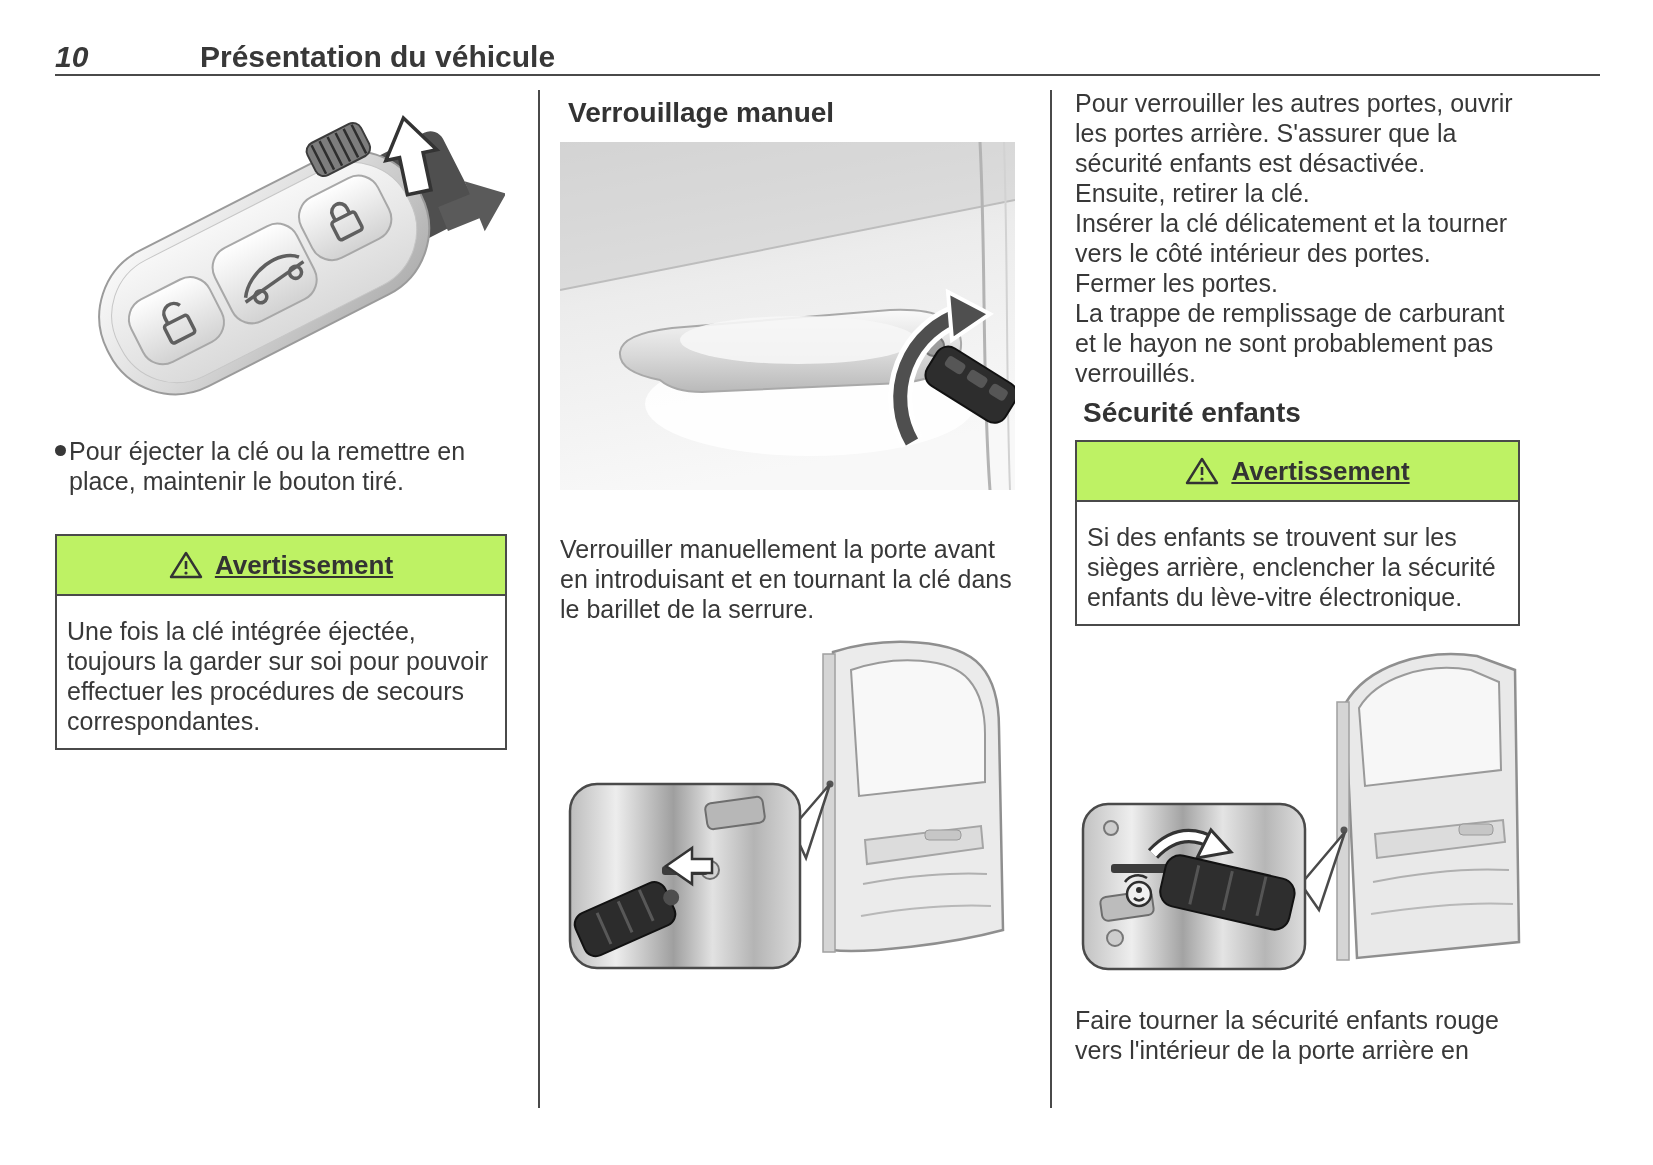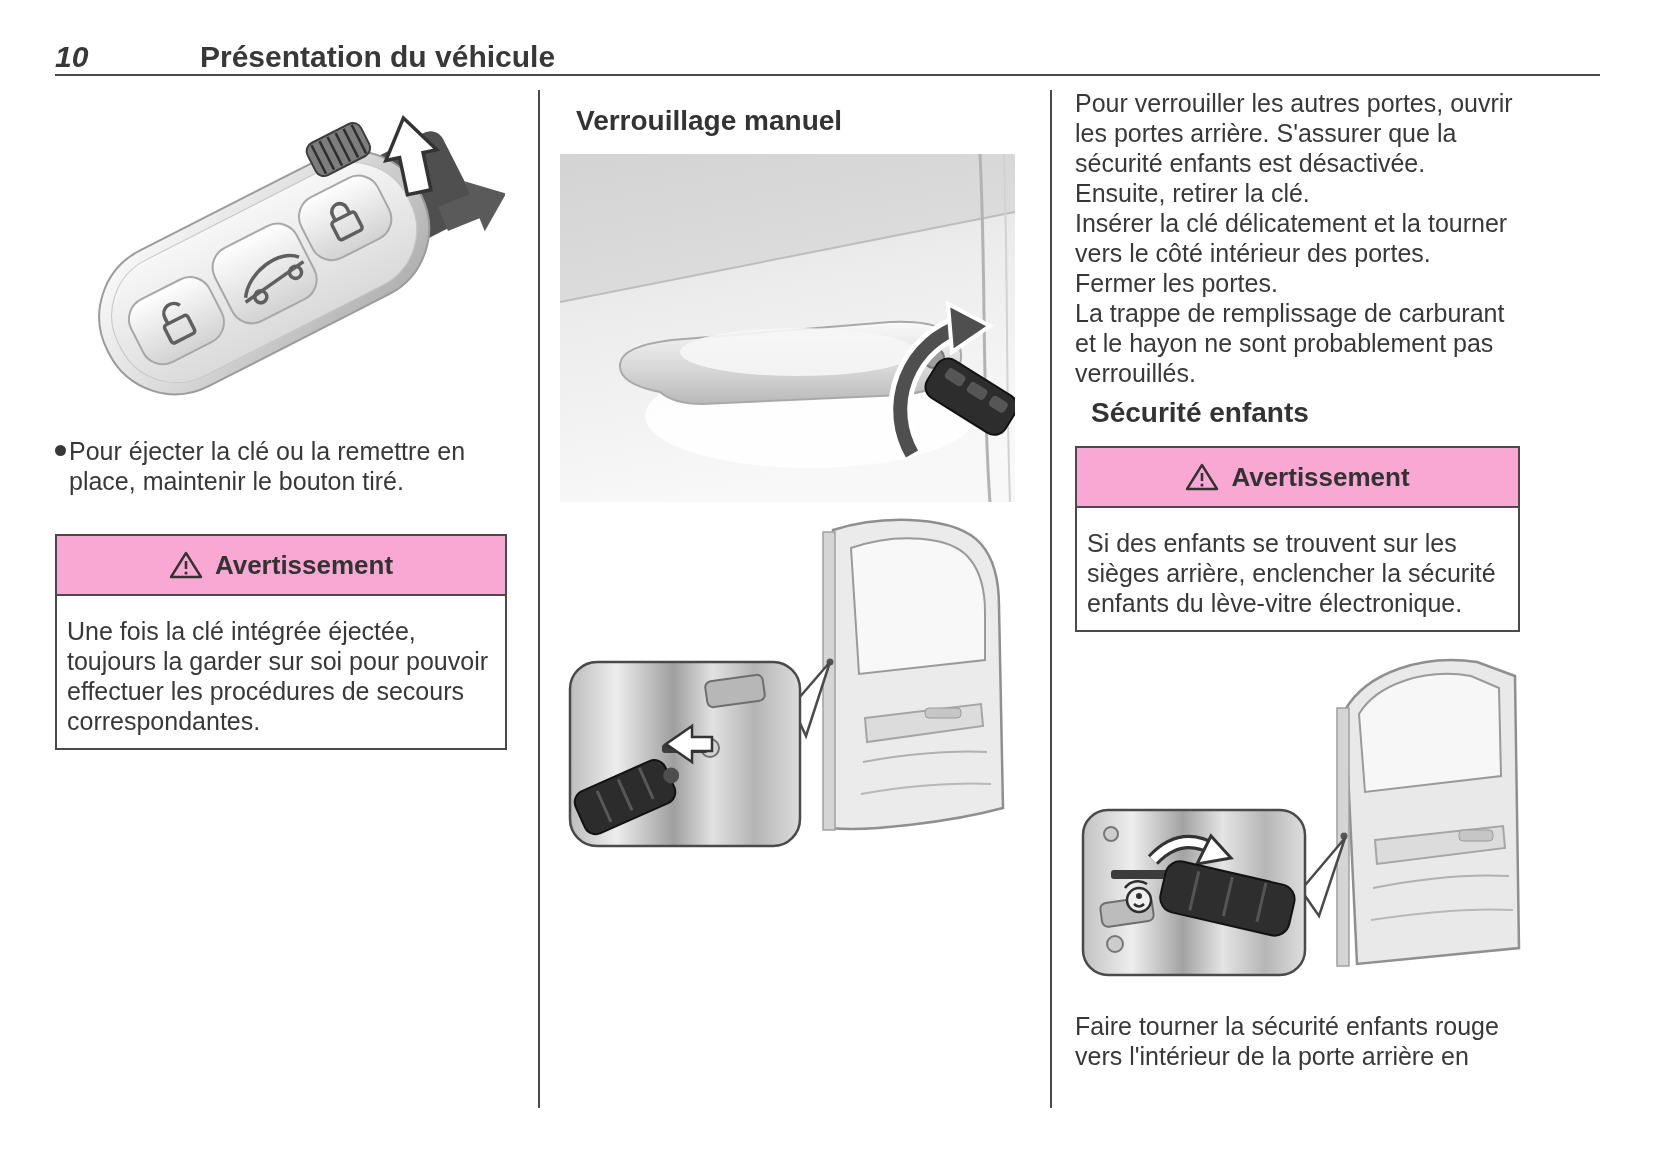--- a/index.html
+++ b/index.html
@@ -9,27 +9,27 @@
   .page-title{position:absolute;left:200px;top:40px;font-size:30px;font-weight:700;}
   .header-rule{position:absolute;left:55px;top:74px;width:1545px;height:2px;background:#4a4a4a;}
   .divider{position:absolute;top:90px;width:2px;height:1018px;background:#4a4a4a;}
   .divider.d1{left:538px;}
   .divider.d2{left:1050px;}
   .col{position:absolute;top:88px;}
   .col1{left:55px;width:452px;}
   .col2{left:560px;width:455px;}
   .col3{left:1075px;width:445px;}
   p{margin:0;font-size:25px;line-height:30px;}
-  h2{margin:16px;font-size:28px;line-height:34px;font-weight:700;color:#333;}
+  h2{margin:8px;font-size:28px;line-height:34px;font-weight:700;color:#333;}
   .bullet-item{display:flex;gap:3px;margin-top:16px;}
   .bullet-dot{flex:none;width:11px;height:11px;border-radius:50%;background:#383838;margin-top:9px;}
   .warning-box{border:2px solid #4a4a4a;}
-  .warning-head{background:#f9a8d4;border-bottom:2px solid #4a4a4a;height:58px;
+  .warning-head{background:#bef264;border-bottom:2px solid #4a4a4a;height:58px;
                 display:flex;align-items:center;justify-content:center;gap:12px;
-                font-size:26px;font-weight:700;color:#333;}
+                font-size:26px;font-weight:700;color:#333;text-decoration:underline;}
   .warning-body{padding:20px 10px 12px 10px;}
   .illus{display:block;}
   .mt8{margin-top:8px;}.mt10{margin-top:10px;}.mt12{margin-top:12px;}
   .mt16{margin-top:16px;}.mt28{margin-top:28px;}.mt38{margin-top:38px;}.mt44{margin-top:44px;}
 </style>
 </head>
 <body>
 
 <div class="page">
 
@@ -151,20 +151,21 @@
         <rect x="430" y="222" width="18" height="12" rx="4" fill="#565656"></rect>
       </g>
 
       <g>
         <path d="M352 300 A88 88 0 0 1 402 172" fill="none" stroke="#ffffff" stroke-width="24"></path>
         <path d="M352 300 A88 88 0 0 1 402 172" fill="none" stroke="#4f4f4f" stroke-width="14"></path>
         <polygon points="388,150 430,172 392,198" fill="#4f4f4f" stroke="#ffffff" stroke-width="4"></polygon>
       </g>
     </svg>
 
+    <p class="mt44">Verrouiller manuellement la porte avant en introduisant et en tournant la clé dans le barillet de la serrure.</p>
 
     <svg class="illus mt8" width="455" height="345" viewBox="0 0 455 345">
       <defs>
         <linearGradient id="gMetal" x1="0" y1="0" x2="1" y2="0">
           <stop offset="0" stop-color="#bdbdbd"></stop>
             <stop offset="0.2" stop-color="#ededed"></stop>
           <stop offset="0.45" stop-color="#9f9f9f"></stop>
             <stop offset="0.62" stop-color="#e2e2e2"></stop>
           <stop offset="0.8" stop-color="#b4b4b4"></stop>
             <stop offset="1" stop-color="#dcdcdc"></stop>

